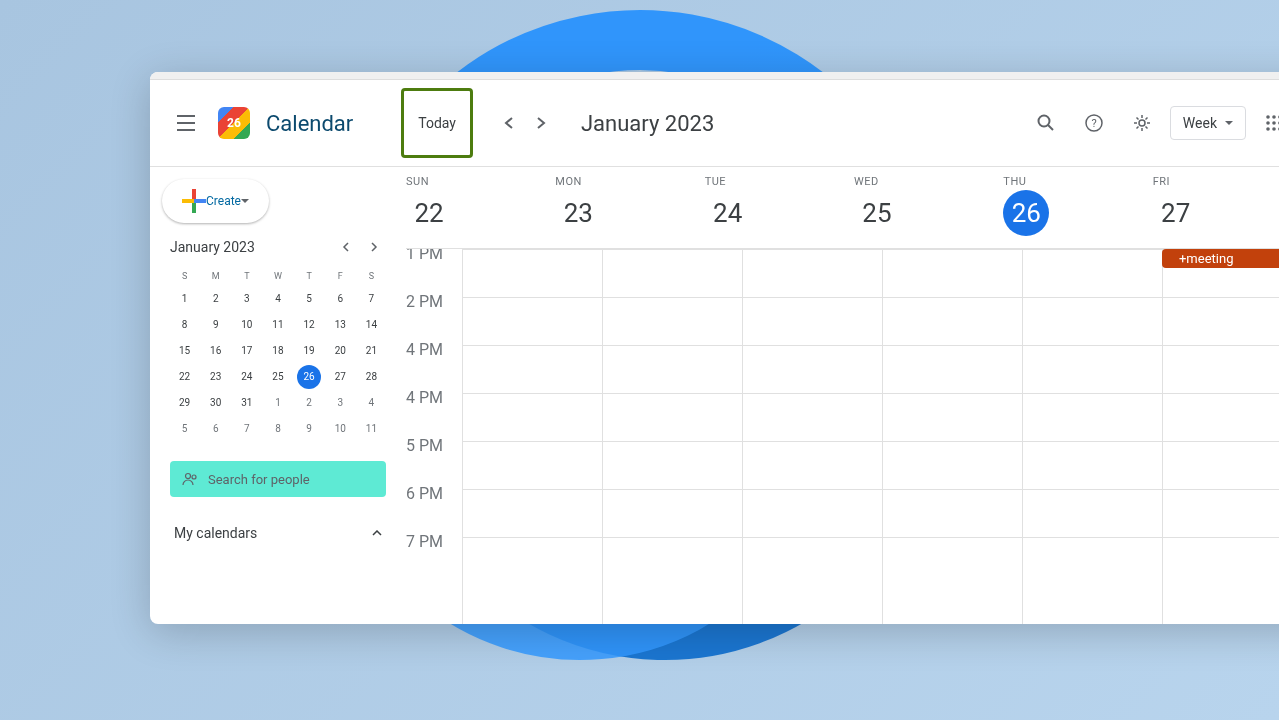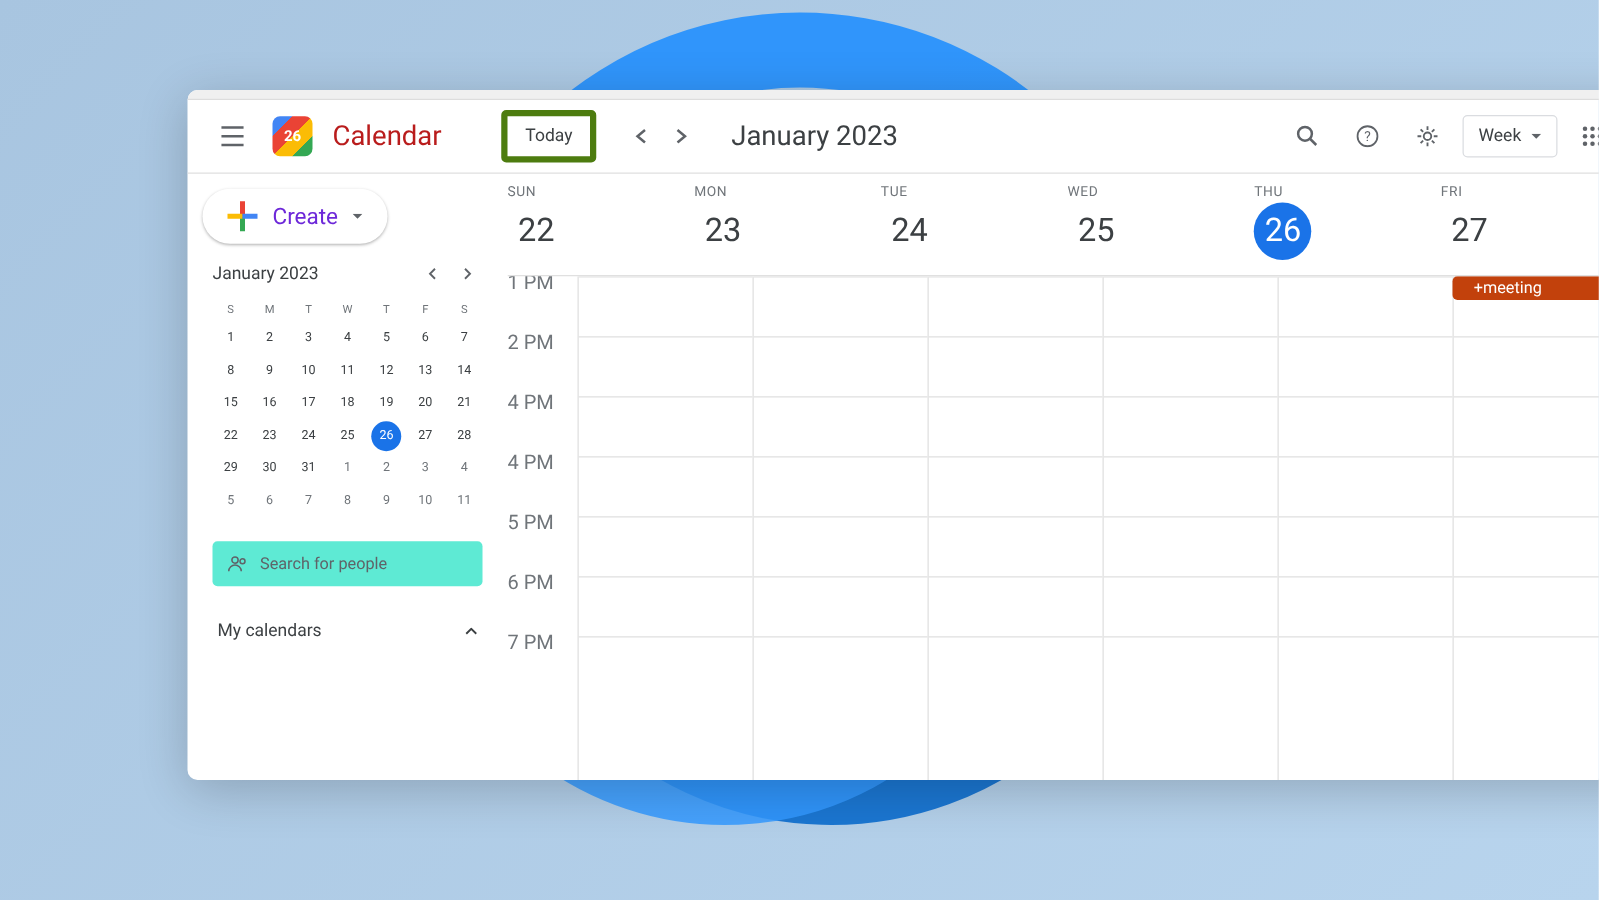--- a/index.html
+++ b/index.html
@@ -9,33 +9,33 @@
 .bloom-ring { position: absolute; border-radius: 50%; border: 60px solid #0078d4; opacity: 0.85; }
 .r1 { width: 600px; height: 600px; left: 50px; top: 0px; border-color: #1a8cff; transform: rotate(10deg); }
 .r2 { width: 550px; height: 550px; left: 100px; top: 100px; border-color: #0066cc; transform: rotate(-20deg); }
 .r3 { width: 500px; height: 500px; left: 40px; top: 150px; border-color: #3399ff; transform: rotate(40deg); }
 .window { position: absolute; left: 150px; top: 72px; width: 1208px; height: 552px; background: #fff; border-radius: 8px; box-shadow: 0 8px 40px rgba(0,0,0,0.2); display: flex; flex-direction: column; overflow: hidden; }
 .titlebar { height: 8px; background: #f0f0f0; border-bottom: 1px solid #ddd; }
 .header { display: flex; align-items: center; padding: 8px 16px; border-bottom: 1px solid #e0e0e0; gap: 8px; }
 .menu-btn { width: 40px; height: 40px; display: flex; align-items: center; justify-content: center; border-radius: 50%; cursor: pointer; color: #5f6368; }
 .logo { width: 40px; height: 40px; display: flex; align-items: center; justify-content: center; }
 .logo-box { width: 32px; height: 32px; background: linear-gradient(135deg, #4285f4 25%, #ea4335 25% 50%, #fbbc05 50% 75%, #34a853 75%); border-radius: 6px; display: flex; align-items: center; justify-content: center; color: #fff; font-size: 12px; font-weight: bold; }
-.app-title { font-size: 22px; color: #b91c1c; margin-left: 4px; margin-right: 40px; }
-.today-btn { border: 5px solid #4d7c0f; border-radius: 4px; padding: 8px 14px; font-size: 14px; color: #3c4043; cursor: pointer; background: #fff; }
+.app-title { font-size: 22px; color: #0c4a6e; margin-left: 4px; margin-right: 40px; }
+.today-btn { border: 3px solid #4d7c0f; border-radius: 4px; padding: 24px 14px; font-size: 14px; color: #3c4043; cursor: pointer; background: #fff; }
 .nav-arrows { display: flex; margin-left: 12px; }
 .arrow-btn { width: 32px; height: 32px; display: flex; align-items: center; justify-content: center; border-radius: 50%; cursor: pointer; color: #5f6368; }
 .month-title { font-size: 22px; color: #3c4043; margin-left: 16px; flex-shrink: 0; }
 .spacer { flex: 1; }
 .icon-btn { width: 40px; height: 40px; display: flex; align-items: center; justify-content: center; border-radius: 50%; cursor: pointer; color: #5f6368; }
 .view-select { border: 1px solid #dadce0; border-radius: 4px; padding: 8px 12px; font-size: 14px; color: #3c4043; cursor: pointer; background: #fff; display: flex; align-items: center; gap: 8px; }
 .apps-grid { width: 40px; height: 40px; display: flex; align-items: center; justify-content: center; cursor: pointer; }
 .avatar { width: 36px; height: 36px; border-radius: 50%; background: #ff5722; color: #fff; display: flex; align-items: center; justify-content: center; font-weight: 500; margin-left: 4px; cursor: pointer; }
 .body { display: flex; flex: 1; overflow: hidden; }
 .sidebar { width: 256px; padding: 12px 8px; display: flex; flex-direction: column; gap: 12px; }
-.create-btn { display: inline-flex; align-items: center; gap: 12px; border: none; box-shadow: 0 1px 3px rgba(0,0,0,0.2), 0 1px 2px rgba(0,0,0,0.12); border-radius: 24px; padding: 10px 20px; font-size: 18px; color: #6d28d9; cursor: pointer; background: #fff; width: fit-content; margin-left: 4px; }
+.create-btn { display: inline-flex; align-items: center; gap: 0; border: none; box-shadow: 0 1px 3px rgba(0,0,0,0.2), 0 1px 2px rgba(0,0,0,0.12); border-radius: 24px; padding: 10px 20px; font-size: 12px; color: #0369a1; cursor: pointer; background: #fff; width: fit-content; margin-left: 4px; }
 .plus-icon { width: 24px; height: 24px; position: relative; }
 .plus-icon::before, .plus-icon::after { content: ''; position: absolute; background: currentColor; }
 .plus-g .p1 { position:absolute; left:10px; top:0; width:4px; height:12px; background:#ea4335; }
 .plus-g .p2 { position:absolute; left:10px; top:12px; width:4px; height:12px; background:#34a853; }
 .plus-g .p3 { position:absolute; left:0; top:10px; width:12px; height:4px; background:#fbbc05; }
 .plus-g .p4 { position:absolute; left:12px; top:10px; width:12px; height:4px; background:#4285f4; }
 .mini-cal { padding: 0 12px; }
 .mini-head { display: flex; align-items: center; justify-content: space-between; font-size: 14px; color: #3c4043; margin-bottom: 8px; }
 .mini-nav { display: flex; gap: 4px; }
 .mini-arrow { width: 24px; height: 24px; display: flex; align-items: center; justify-content: center; cursor: pointer; color: #5f6368; border-radius: 50%; }

